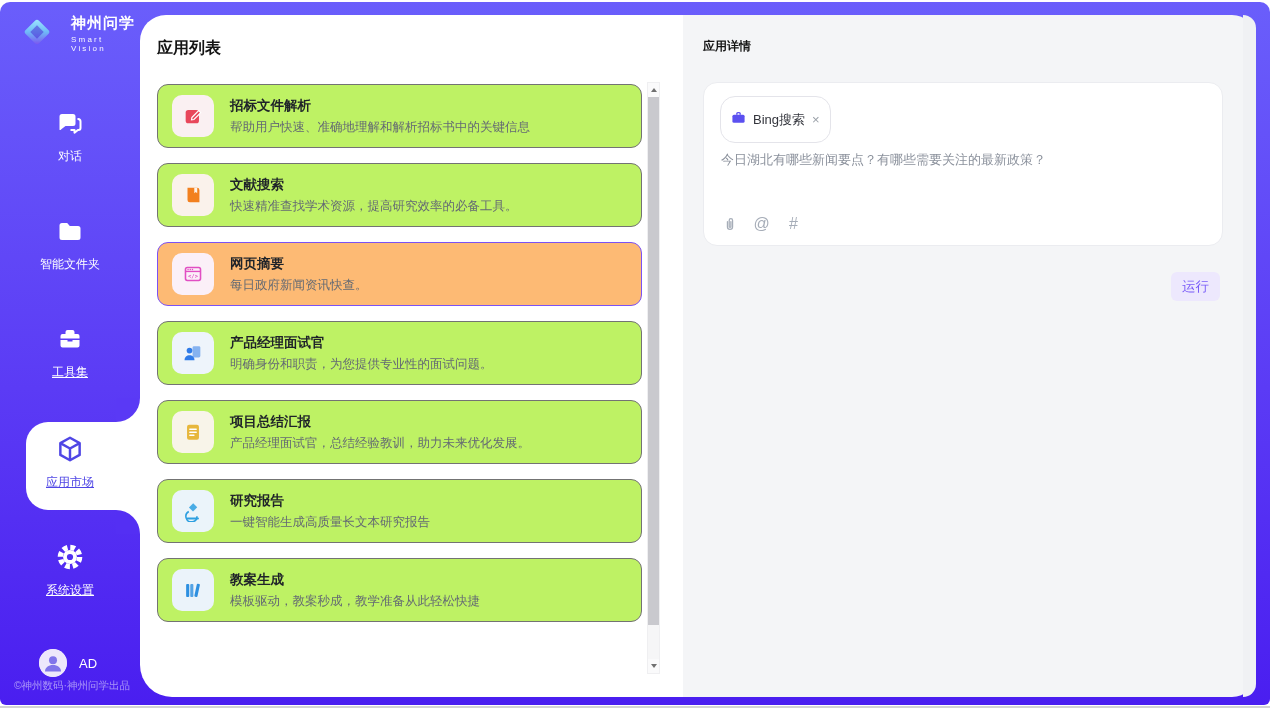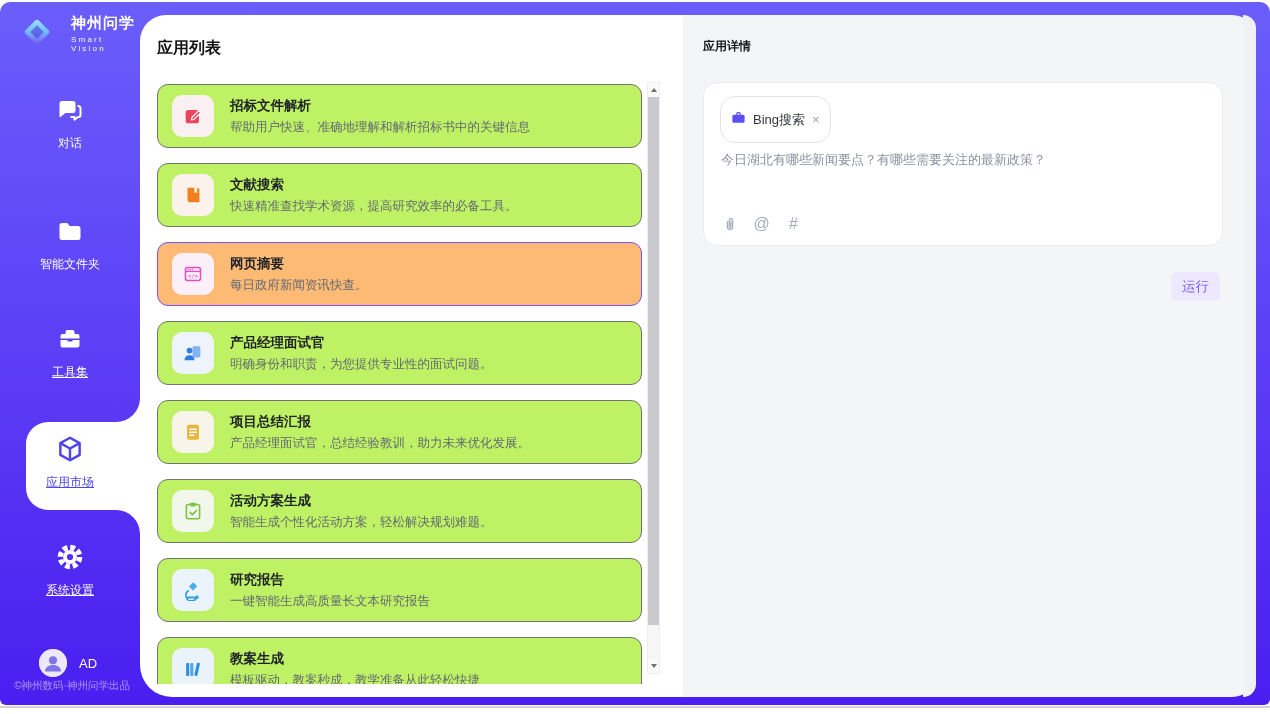--- a/index.html
+++ b/index.html
@@ -12,21 +12,21 @@
     border-radius:10px 10px 6px 6px;}
   .bottom-line{position:absolute;left:0;top:706px;width:1270px;height:2px;background:#d2d2d6;}
 
   
   .sidebar{position:absolute;left:0;top:2px;width:140px;height:703px;}
   .brand{position:absolute;left:20px;top:12px;display:flex;align-items:center;gap:17px;color:#fff;}
   .brand-name{font-size:15px;font-weight:700;letter-spacing:1px;}
   .brand-sub{font-size:8px;letter-spacing:2.2px;margin-top:2px;opacity:.95;}
   .nav-item{position:absolute;left:0;width:140px;display:flex;flex-direction:column;align-items:center;gap:7px;
     color:#fff;font-size:12px;cursor:pointer;}
-  .nav-chat{top:95px}.nav-folder{top:216px}.nav-tool{top:324px}
+  .nav-chat{top:108px}.nav-folder{top:216px}.nav-tool{top:324px}
   .nav-market{top:432px;color:#4F46E5;}
   .nav-gear{top:540px}
   .u{text-decoration:underline;}
   .tab-bg{position:absolute;left:26px;top:420px;width:114px;height:88px;background:#fff;border-radius:22px 0 0 22px;}
   .curve{position:absolute;right:0;width:24px;height:24px;background:#fff;overflow:hidden;}
   .curve i{display:block;width:100%;height:100%;}
   .curve-top{top:396px;}
   .curve-top i{background:#5A39F5;border-bottom-right-radius:24px;}
   .curve-bot{top:508px;}
   .curve-bot i{background:#542FF3;border-top-right-radius:24px;}
@@ -245,33 +245,20 @@
               <line x1="8.5" y1="15.6" x2="13" y2="15.6"></line>
             </g>
           </svg>
         </span>
     <span class="card-text">
       <span class="card-title">项目总结汇报</span>
       <span class="card-desc">产品经理面试官，总结经验教训，助力未来优化发展。</span>
     </span>
   </div>
       <div class="app-card">
-    <span class="tile" style="background: rgb(241, 247, 234);">
-          <svg viewBox="0 0 24 24" width="22" height="22" style="color: rgb(124, 194, 68);">
-            <rect x="4.8" y="5" width="14.4" height="15.5" rx="2.2" fill="none" stroke="currentColor" stroke-width="1.7"></rect>
-            <rect x="8.8" y="3" width="6.4" height="4" rx="1.2" fill="currentColor"></rect>
-            <path d="M8.8 13.4l2.6 2.6 4.4-4.6" fill="none" stroke="currentColor" stroke-width="1.8" stroke-linecap="round" stroke-linejoin="round"></path>
-          </svg>
-        </span>
-    <span class="card-text">
-      <span class="card-title">活动方案生成</span>
-      <span class="card-desc">智能生成个性化活动方案，轻松解决规划难题。</span>
-    </span>
-  </div>
-      <div class="app-card">
     <span class="tile" style="background: rgb(235, 244, 250);">
           <svg viewBox="0 0 24 24" width="22" height="22" style="color: rgb(45, 159, 224);">
             <path d="M12.2 3.6l4.4 4.4-4.6 4.6-4.4-4.4z" fill="currentColor" opacity=".85"></path>
             <path d="M7.4 12.6a6 6 0 108.9 5.2" fill="none" stroke="currentColor" stroke-width="1.7"></path>
             <rect x="5" y="19.2" width="13.5" height="2.2" rx="1.1" fill="currentColor"></rect>
           </svg>
         </span>
     <span class="card-text">
       <span class="card-title">研究报告</span>
       <span class="card-desc">一键智能生成高质量长文本研究报告</span>

